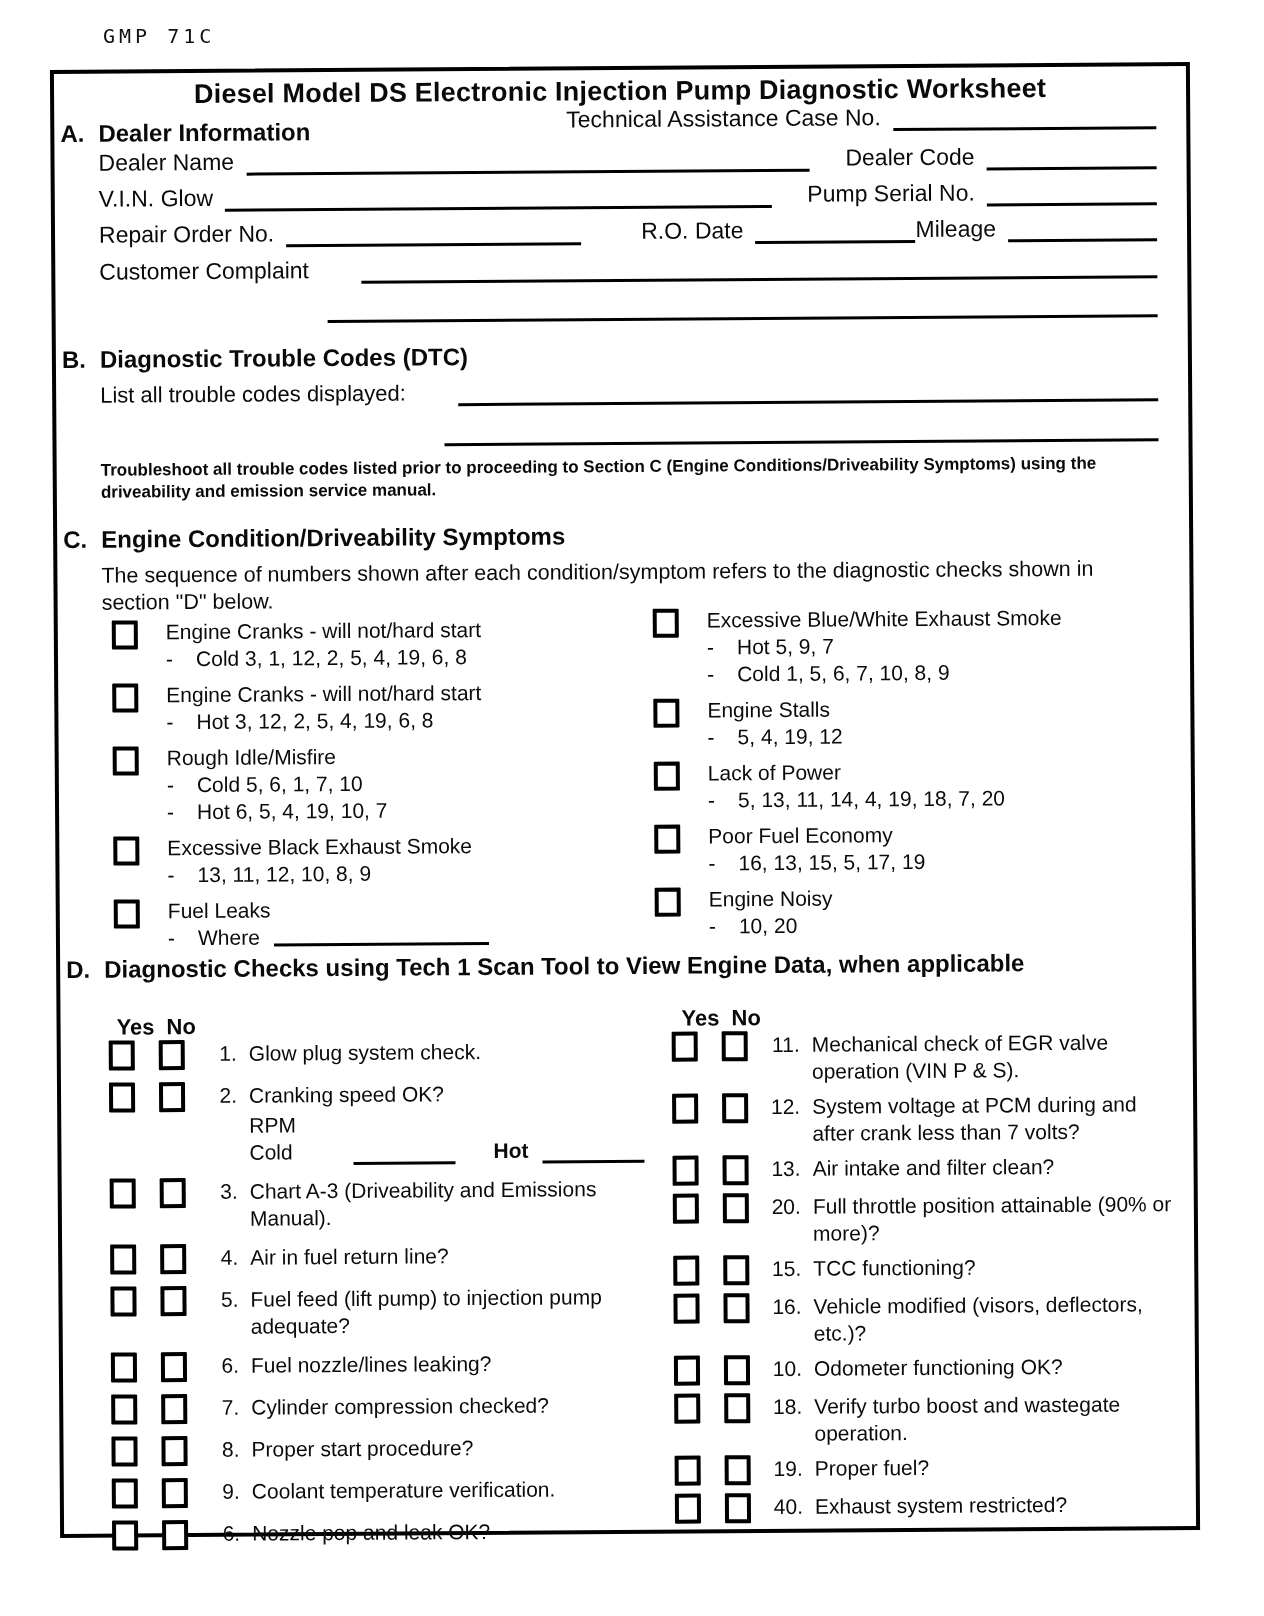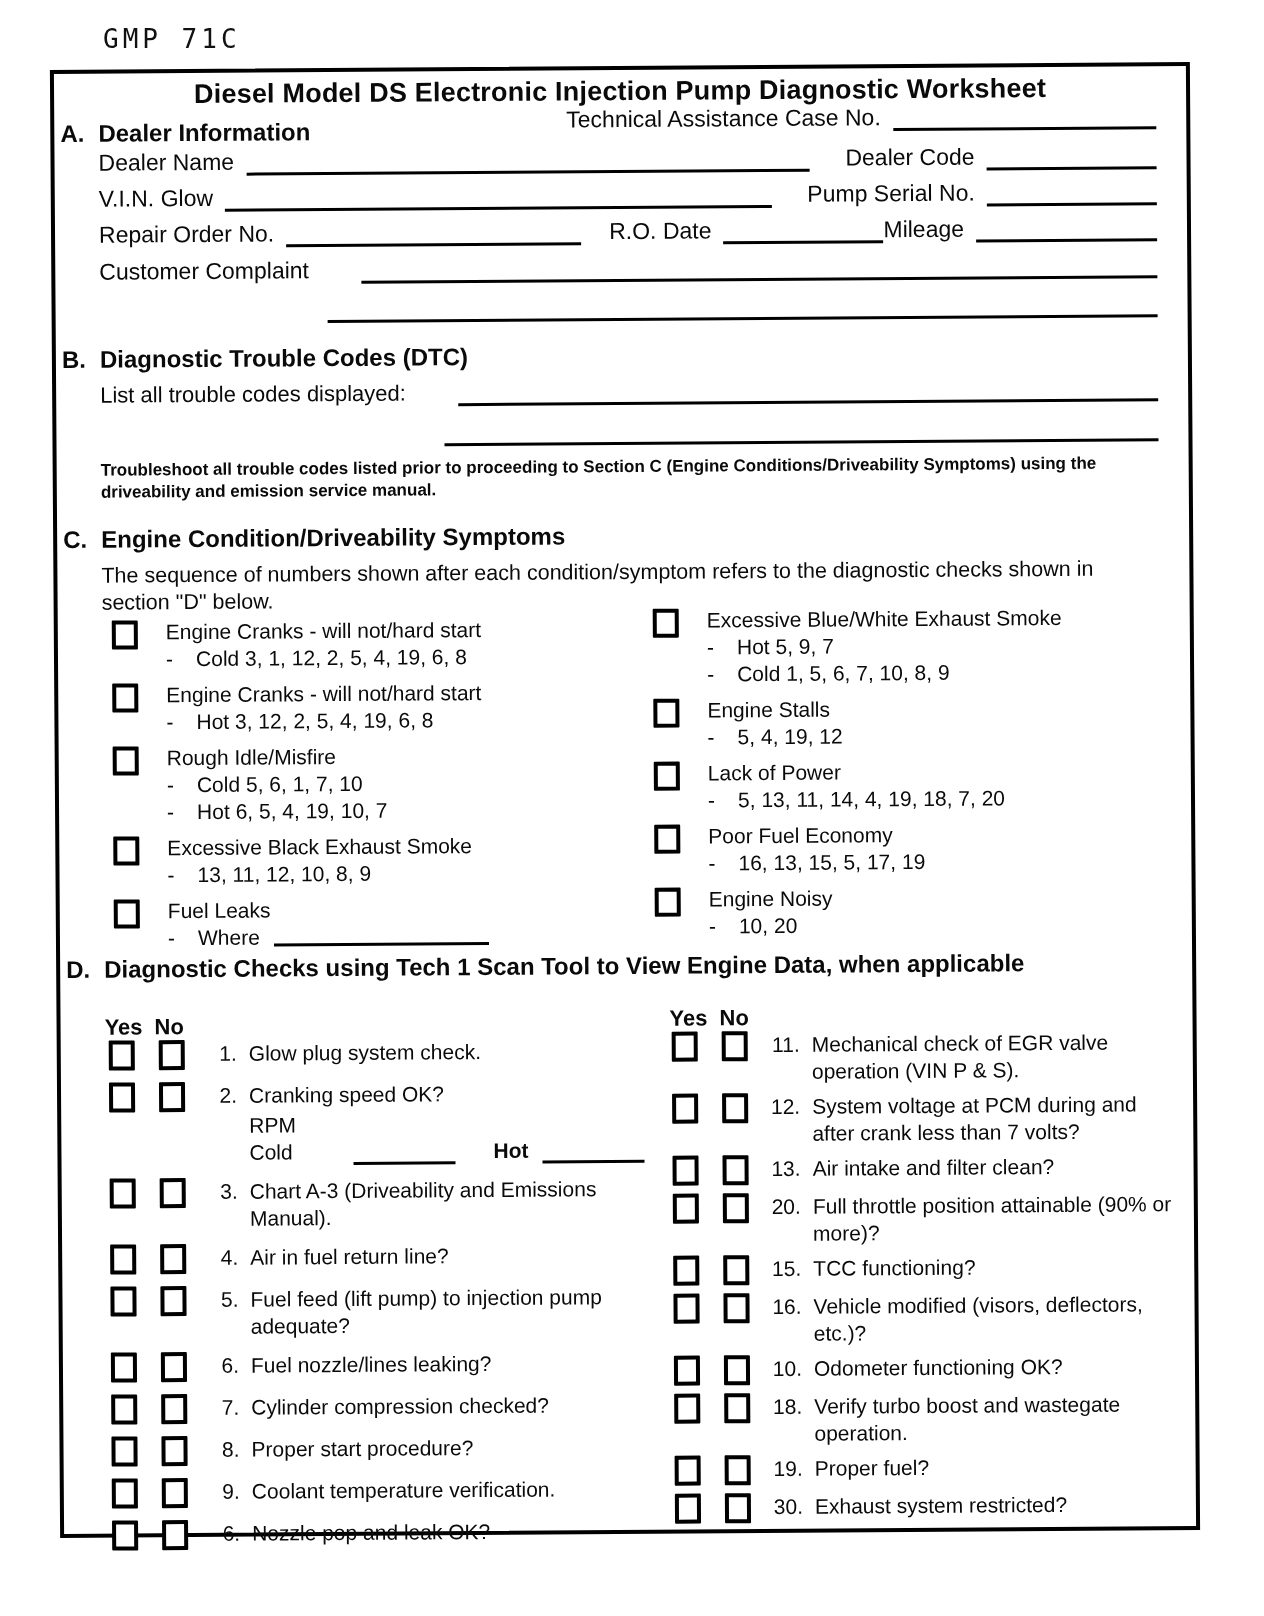--- a/index.html
+++ b/index.html
@@ -2,55 +2,55 @@
 <html><head>
 <meta charset="utf-8">
 <style>
   html,body { margin:0; padding:0; background:#ffffff; }
   .page {
     position:relative; width:1264px; height:1616px; background:#fff;
     font-family:"Liberation Sans", sans-serif; color:#0a0a0a; overflow:hidden;
   }
   .gmp-code {
     position:absolute; left:103px; top:24px;
-    font-family:"DejaVu Sans Mono", monospace; font-size:26px; letter-spacing:4px; color:#111;
+    font-family:"DejaVu Sans Mono", monospace; font-size:20px; letter-spacing:4px; color:#111;
   }
   .sheet {
     position:absolute; left:55px; top:66px; width:1132px; height:1460px;
     border:4px solid #000; transform:rotate(-0.4deg); background:#fff;
   }
   .sheet-title {
     position:absolute; top:6px; left:0; right:0; text-align:center;
     font-size:27px; font-weight:bold; letter-spacing:0.2px;
   }
   .shead { position:absolute; display:flex; font-size:24px; font-weight:bold; line-height:28px; }
   .sid   { flex:0 0 38px; }
   
   .frow { position:absolute; display:flex; align-items:flex-end; font-size:23px; line-height:27px; }
   .flabel { white-space:nowrap; }
   .ln { border-bottom:3px solid #000; height:26px; flex:1 1 auto; margin-left:12px; }
   .w170 { flex:0 0 170px; } .w160 { flex:0 0 160px; } .w295 { flex:0 0 295px; }
   .f145 { flex:1.45 1 0; }
-  .ml36 { margin-left:36px; } .ml44 { margin-left:28px; } .ml48 { } .ml52 { margin-left:52px; }
+  .ml36 { margin-left:36px; } .ml44 { margin-left:60px; } .ml48 { } .ml52 { margin-left:52px; }
   .hline { position:absolute; height:3px; background:#000; }
   .note { position:absolute; font-size:17px; font-weight:bold; line-height:22px; }
   .para { position:absolute; font-size:21.5px; line-height:27px; }
   
   .c-col { position:absolute; }
   .c-item { position:relative; padding-left:64px; margin-bottom:9px; min-height:32px; }
   .c-box { position:absolute; left:10px; top:2px; width:26px; height:29px;
            border:4px solid #000; box-sizing:border-box; border-radius:1px; background:#fff; }
   .c-title { font-size:21px; line-height:27px; }
   .c-sub { display:flex; font-size:21px; line-height:27px; }
   .dash { flex:0 0 30px; text-align:left; }
   .where-ln { display:inline-block; flex:0 0 215px; height:20px; border-bottom:3px solid #000; margin-left:14px; }
   
   .d-col { position:absolute; }
   .yn { display:flex; font-size:22px; line-height:27px; font-weight:bold; margin-bottom:0; }
-  .yn-yes { flex:0 0 50px; }
+  .yn-yes { flex:0 0 50px;margin-left:12px; }
   .d-item { display:flex; align-items:flex-start; font-size:21px; line-height:27px; }
   .d-left-col .d-item { margin-bottom:12px; padding-left:8px; }
   .d-right-col .d-item { margin-bottom:8px; padding-left:11px; }
   .d-left-col .yn { padding-left:4px; }
   .d-right-col .yn { padding-left:9px; }
   .d-box { flex:0 0 26px; width:26px; height:30px; border:4px solid #000; box-sizing:border-box;
            margin-top:0; border-radius:1px; background:#fff; }
   .d-no { margin-left:24px; }
   .d-num { flex:0 0 50px; text-align:right; margin-left:2px; }
   .d-text { margin-left:12px; }
@@ -358,19 +358,19 @@
       </div>
       <div class="d-item">
         <span class="d-box"></span>
         <span class="d-box d-no"></span>
         <span class="d-num">19.</span>
         <span class="d-text">Proper fuel?</span>
       </div>
       <div class="d-item">
         <span class="d-box"></span>
         <span class="d-box d-no"></span>
-        <span class="d-num">30.</span>
+        <span class="d-num">40.</span>
         <span class="d-text">Exhaust system restricted?</span>
       </div>
     </div>
 
   </div>
 </div>
 
 </body></html>

